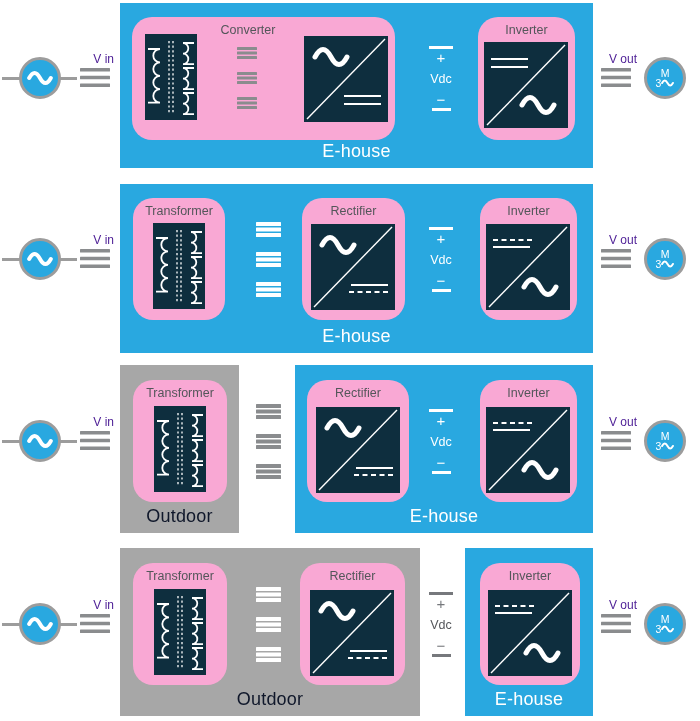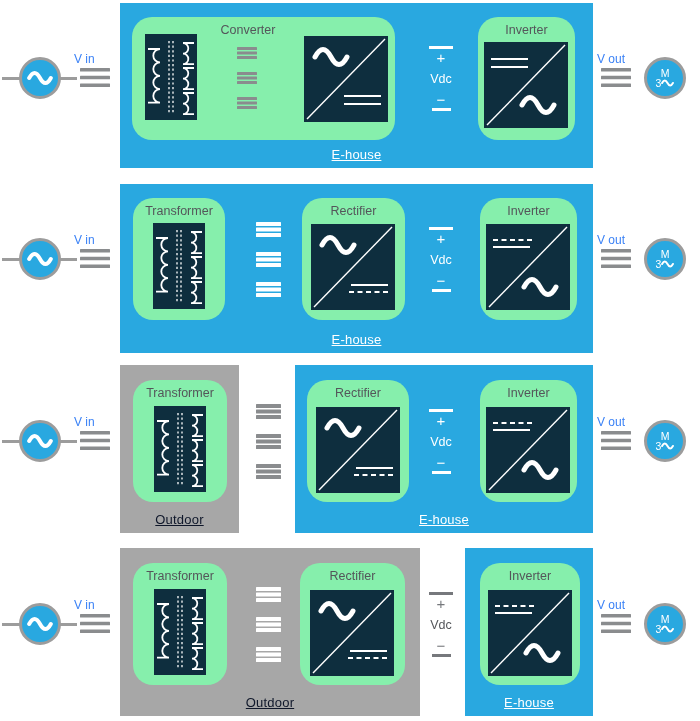--- a/index.html
+++ b/index.html
@@ -6,42 +6,42 @@
   body{width:700px;height:721px;background:#fff;position:relative;overflow:hidden;
        font-family:"Liberation Sans", sans-serif;-webkit-font-smoothing:antialiased;}
   .abs{position:absolute;}
   .rowc{position:absolute;left:0;width:700px;}
 
   
   .enc{position:absolute;}
   .enc-blue{background:#29a8e0;}
   .enc-gray{background:#a7a7a7;}
   .enc-label{position:absolute;bottom:6px;left:0;width:100%;text-align:center;
-             font-size:13px;letter-spacing:.2px;text-decoration:underline;}
+             font-size:18px;letter-spacing:.2px;}
   .enc-blue .enc-label{color:#ffffff;}
   .enc-gray .enc-label{color:#0f172a;}
 
   
-  .panel{position:absolute;background:#86efac;border-radius:20px;}
+  .panel{position:absolute;background:#f9a8d4;border-radius:20px;}
   .p-label{position:absolute;top:6px;left:0;width:100%;text-align:center;
            font-size:12.5px;color:#54565a;}
   .p-label-conv{position:absolute;top:6px;left:16px;width:200px;text-align:center;
            font-size:12.5px;color:#54565a;}
 
   
   .circle{position:absolute;width:36px;height:36px;border-radius:50%;
           border:3.5px solid #9c9c9c;background:#29a8e0;
           display:flex;align-items:center;justify-content:center;}
   .hline{position:absolute;height:2.5px;background:#9c9c9c;}
   .motor-txt{display:flex;flex-direction:column;align-items:center;color:#fff;
              font-size:10.5px;line-height:10px;}
   .motor-l2{display:flex;align-items:center;gap:0px;}
 
   
-  .vlabel{position:absolute;width:40px;text-align:left;font-size:12px;color:#3b82f6;}
+  .vlabel{position:absolute;width:40px;text-align:right;font-size:12px;color:#4c1d95;}
   .vbars{position:absolute;}
 
   
   .barcol{position:absolute;display:flex;flex-direction:column;}
   .barcol-sm{gap:13px;}
   .barcol-lg{gap:15px;}
 
   
   .vdc{position:absolute;width:40px;display:flex;flex-direction:column;align-items:center;}
   .vdc-white{color:#ffffff;}

